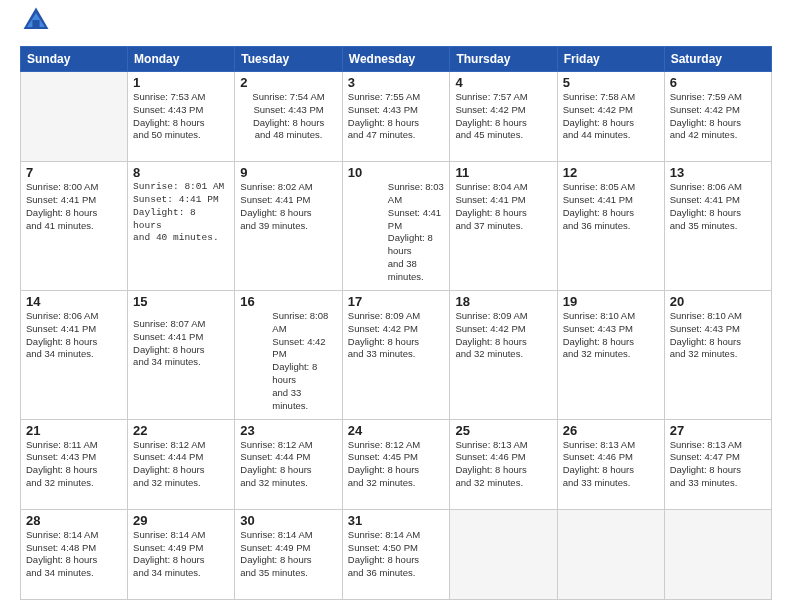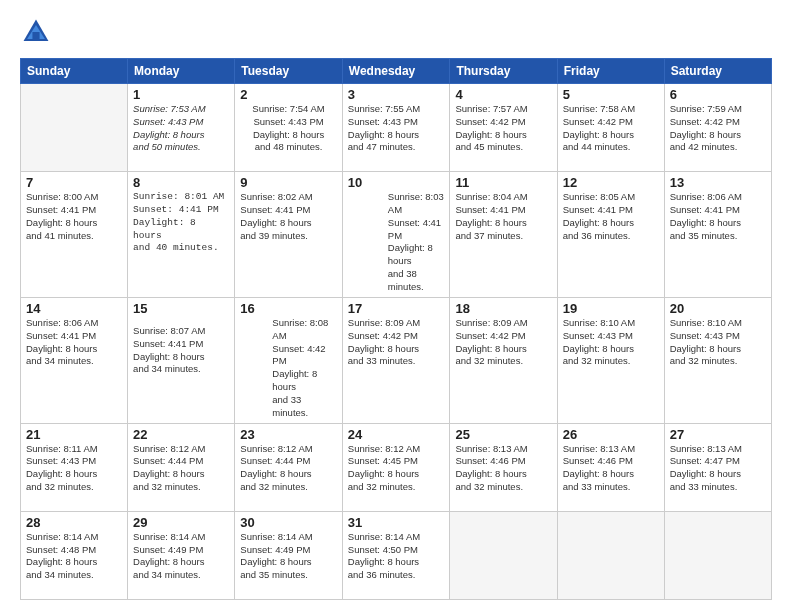--- a/index.html
+++ b/index.html
@@ -6,21 +6,21 @@
     body {
       font-family: Arial, sans-serif;
       background: #fff;
       width: 792px;
       height: 612px;
       overflow: hidden;
     }
     .page {
       width: 792px;
       height: 612px;
-      padding: 16px 20px 12px 20px;
+      padding: 4px 20px 12px 20px;
       display: flex;
       flex-direction: column;
     }
     .header {
       display: flex;
       justify-content: space-between;
       align-items: flex-start;
       margin-bottom: 10px;
     }
     .logo {
@@ -130,21 +130,21 @@
           <th>Thursday</th>
           <th>Friday</th>
           <th>Saturday</th>
         </tr>
     </thead>
     <tbody id="calendar-body">
     <tr>
           <td class="empty"></td>
           <td>
             <span class="day-number">1</span>
-            <div class="day-info" style="white-space: pre-line; font-style: italic;">Sunrise: 7:53 AM
+            <div class="day-info" style="white-space: pre-line;">Sunrise: 7:53 AM
 Sunset: 4:43 PM
 Daylight: 8 hours
 and 50 minutes.</div>
           </td>
           <td>
             <span class="day-number">2</span>
             <div class="day-info" style="white-space: pre-line; text-align: center;">Sunrise: 7:54 AM
 Sunset: 4:43 PM
 Daylight: 8 hours
 and 48 minutes.</div>

